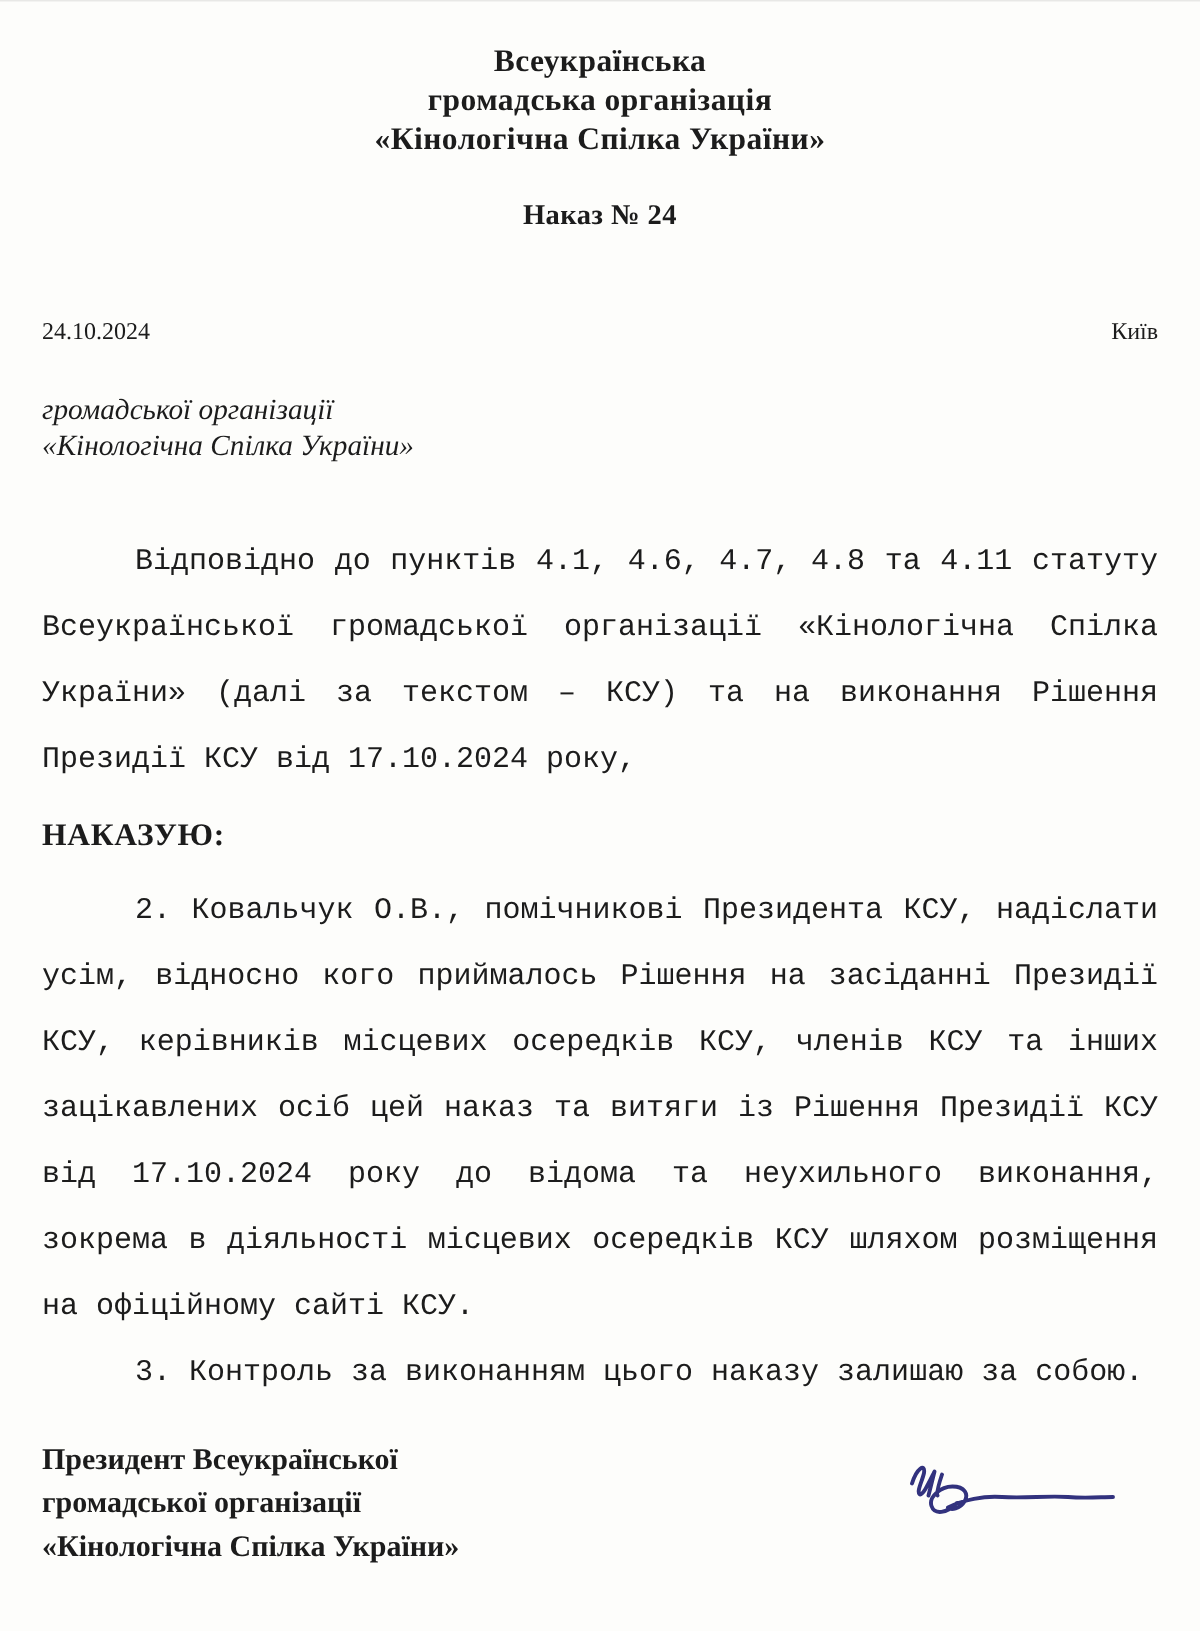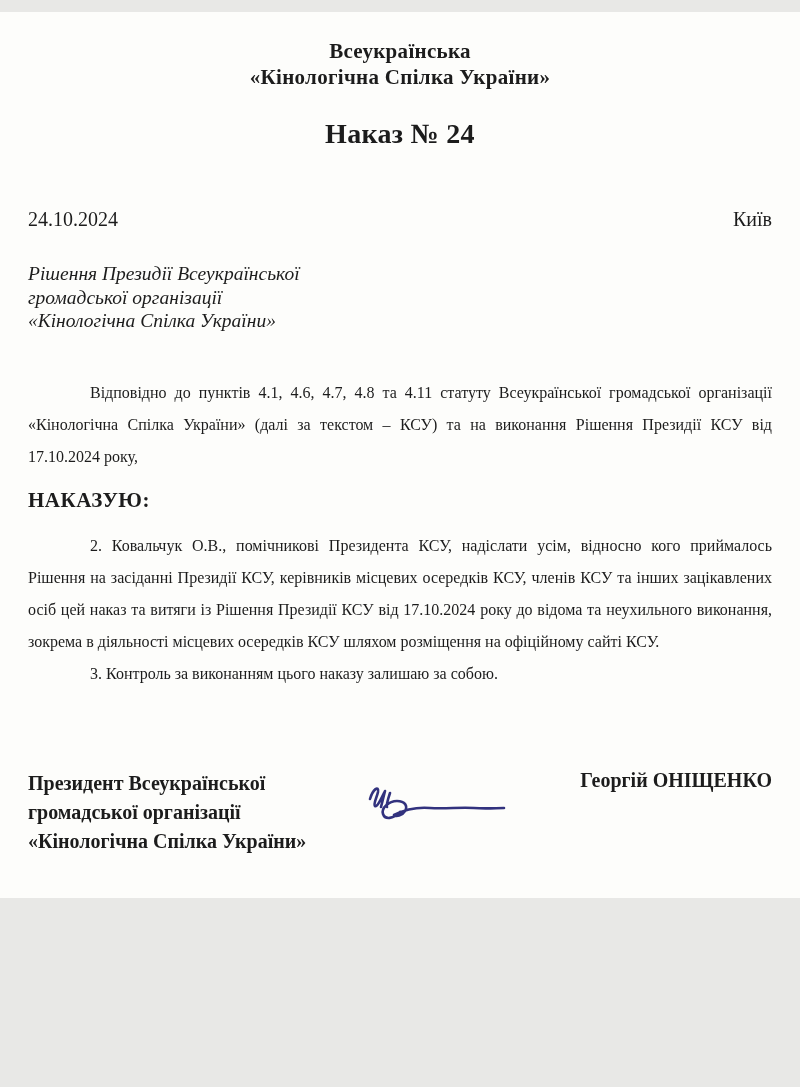--- a/index.html
+++ b/index.html
@@ -4,65 +4,66 @@
 <title>Наказ № 24</title>
 <style>
   html, body {
     margin: 0;
     padding: 0;
     background: #e8e8e6;
   }
   .page {
     position: relative;
     width: 800px;
-    height: 886px;
-    margin: 12px auto;
+    height: 1087px;
+    margin: 1px auto;
     background: #fdfdfb;
     color: #1c1c1c;
     font-family: "Liberation Serif", "DejaVu Serif", serif;
     box-sizing: border-box;
     padding: 26px 28px 20px 28px;
     overflow: hidden;
   }
   .org-header {
     text-align: center;
     font-weight: bold;
     font-size: 21px;
     line-height: 26px;
     letter-spacing: 0.3px;
   }
   .org-header .line { display: block; }
   .order-title {
     text-align: center;
     font-weight: bold;
-    font-size: 28px;
+    font-size: 19px;
     margin-top: 28px;
     letter-spacing: 0.3px;
   }
   .date-row {
     display: flex;
     justify-content: space-between;
     align-items: baseline;
     margin-top: 58px;
-    font-size: 20px;
+    font-size: 16px;
   }
   .subject {
     margin-top: 31px;
     font-style: italic;
     font-size: 19.5px;
     line-height: 23.5px;
     max-width: 420px;
   }
   .subject .line { display: block; }
   .body-par {
     margin: 0;
-    font-size: 16px;
-    line-height: 32px;
+    font-size: 20px;
+    line-height: 44px;
     text-align: justify;
     text-indent: 62px;
+    font-family: Liberation Mono, monospace;
   }
   .intro { margin-top: 44px; }
   .decree-heading {
     text-align: left;
     font-weight: bold;
     font-size: 21px;
     letter-spacing: 0.5px;
     margin-top: 15px;
     margin-bottom: 17px;
   }
@@ -93,32 +94,32 @@
     margin-bottom: 3px;
   }
 </style>
 </head>
 <body>
 
 <div class="page">
 
   <div class="org-header">
     <span class="line">Всеукраїнська</span>
+    <span class="line">громадська організація</span>
     <span class="line">«Кінологічна Спілка України»</span>
   </div>
 
   <div class="order-title">Наказ № 24</div>
 
   <div class="date-row">
     <span>24.10.2024</span>
     <span>Київ</span>
   </div>
 
   <div class="subject">
-    <span class="line">Рішення Президії Всеукраїнської</span>
     <span class="line">громадської організації</span>
     <span class="line">«Кінологічна Спілка України»</span>
   </div>
 
   <p class="body-par intro">Відповідно до пунктів 4.1, 4.6, 4.7, 4.8 та 4.11 статуту Всеукраїнської громадської організації «Кінологічна Спілка України» (далі за текстом – КСУ) та на виконання Рішення Президії КСУ від 17.10.2024 року,</p>
 
   <div class="decree-heading">НАКАЗУЮ:</div>
 
   <p class="body-par">2. Ковальчук О.В., помічникові Президента КСУ, надіслати усім, відносно кого приймалось Рішення на засіданні Президії КСУ, керівників місцевих осередків КСУ, членів КСУ та інших зацікавлених осіб цей наказ та витяги із Рішення Президії КСУ від 17.10.2024 року до відома та неухильного виконання, зокрема в діяльності місцевих осередків КСУ шляхом розміщення на офіційному сайті КСУ.</p>
   <p class="body-par">3. Контроль за виконанням цього наказу залишаю за собою.</p>
@@ -128,16 +129,15 @@
       <span class="line">Президент Всеукраїнської</span>
       <span class="line">громадської організації</span>
       <span class="line">«Кінологічна Спілка України»</span>
     </div>
     <svg class="signature-scrawl" width="170" height="64" viewBox="0 0 170 64" fill="none" xmlns="http://www.w3.org/2000/svg">
       <path d="M14 30 C 17 20, 23 16, 22 23 C 21 28, 17 35, 19 37 C 21 39, 26 28, 29 22 L 25 38
                M34 24 C 32 30, 30 36, 31 38
                M44 43 C 37 50, 29 51, 27 45 C 25 39, 33 32, 41 32 C 49 32, 52 37, 49 42 C 46 47, 40 48, 38 46
                C 48 41, 62 38, 74 39 C 90 40, 104 38, 118 39 C 130 40, 140 39, 148 39" stroke-width="2.6" stroke-linecap="round" stroke-linejoin="round" stroke="#32327e"></path>
     </svg>
-    <div class="signature-name">Георгій ОНІЩЕНКО</div>
   </div>
 
 </div>
 
 </body></html>

